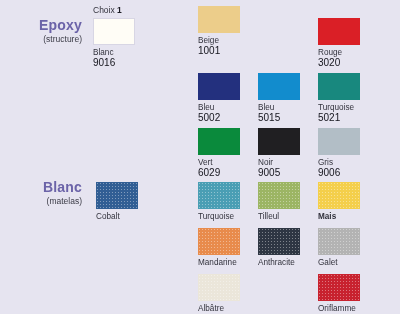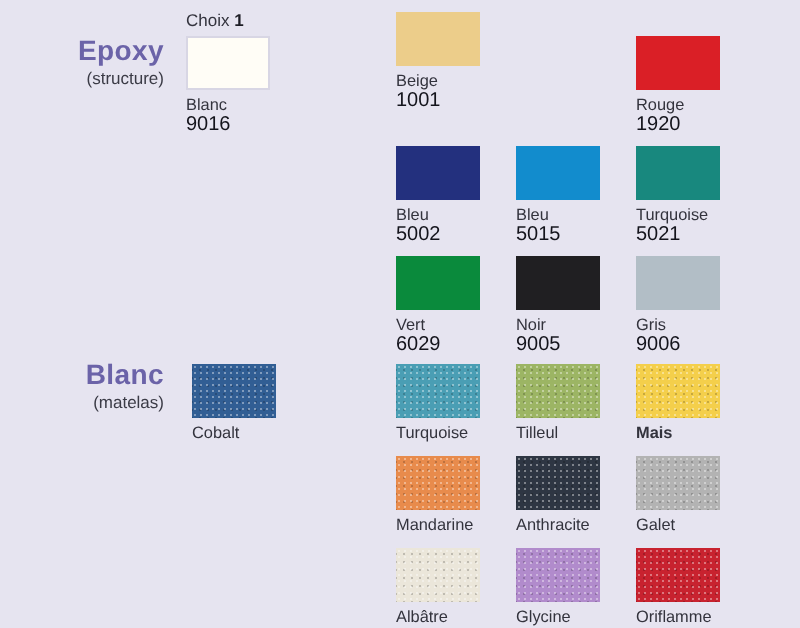--- a/index.html
+++ b/index.html
@@ -102,21 +102,21 @@
   </div>
 
   <div class="cell" style="left:198px; top:6px;">
     <span class="swatch" style="background:#eccd8a;"></span>
     <div class="cap">Beige</div>
     <div class="code">1001</div>
   </div>
   <div class="cell" style="left:318px; top:18px;">
     <span class="swatch" style="background:#da1f26;"></span>
     <div class="cap">Rouge</div>
-    <div class="code">1920</div>
+    <div class="code">3020</div>
   </div>
 
   <div class="cell" style="left:198px; top:73px;">
     <span class="swatch" style="background:#23307e;"></span>
     <div class="cap">Bleu</div>
     <div class="code">5002</div>
   </div>
   <div class="cell" style="left:258px; top:73px;">
     <span class="swatch" style="background:#128ccd;"></span>
     <div class="cap">Bleu</div>
@@ -177,22 +177,18 @@
   </div>
   <div class="cell" style="left:318px; top:228px;">
     <span class="swatch tex" style="background:#b3b3b3;"></span>
     <div class="cap">Galet</div>
   </div>
 
   <div class="cell" style="left:198px; top:274px;">
     <span class="swatch tex" style="background:#ebe6da;"></span>
     <div class="cap">Albâtre</div>
   </div>
-  <div class="cell" style="left:258px; top:274px;">
-    <span class="swatch tex" style="background:#b18bcc;"></span>
-    <div class="cap">Glycine</div>
-  </div>
   <div class="cell" style="left:318px; top:274px;">
     <span class="swatch tex" style="background:#c8222f;"></span>
     <div class="cap">Oriflamme</div>
   </div>
 
 </div>
 
 </body></html>

